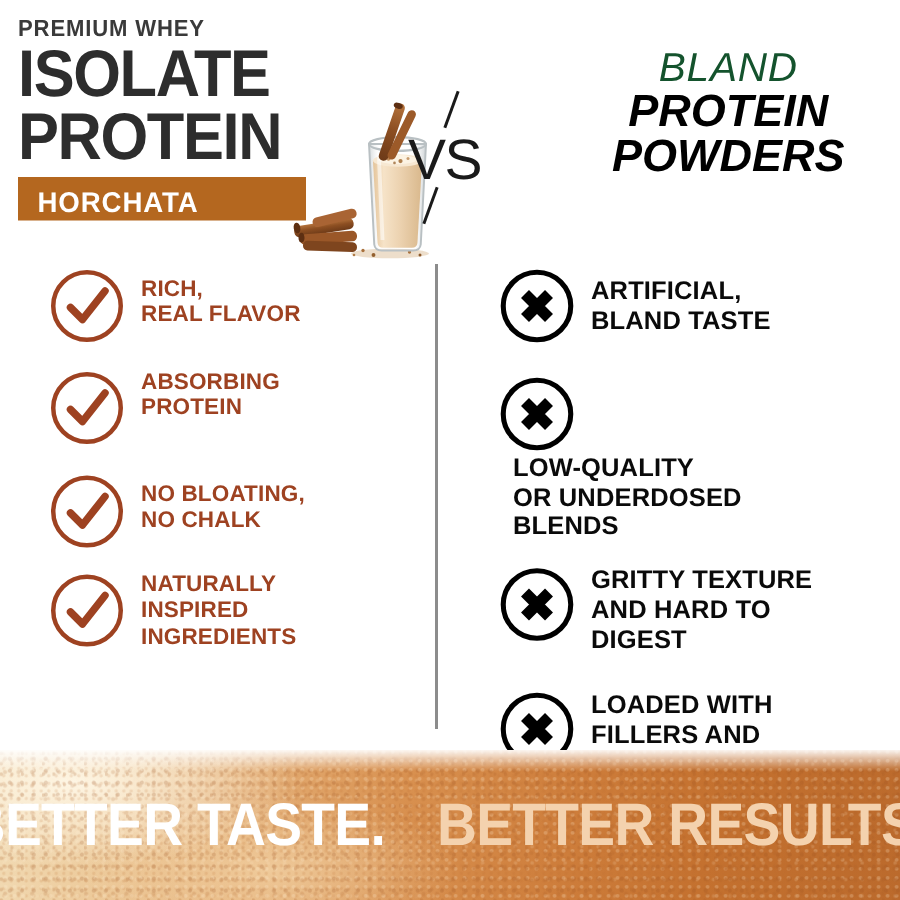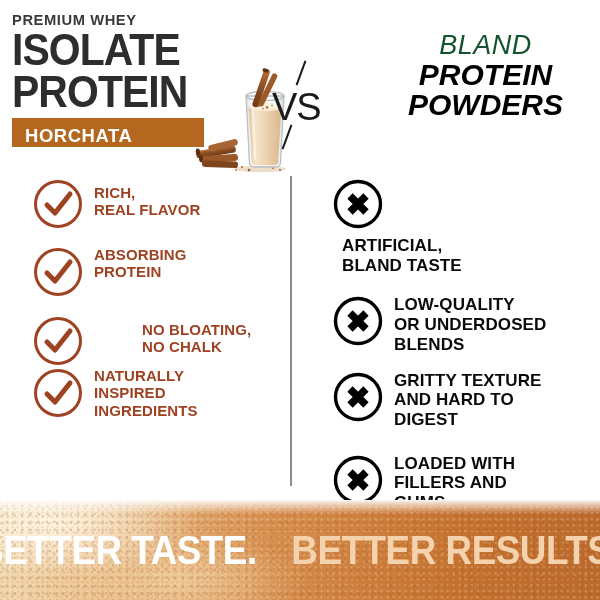--- a/index.html
+++ b/index.html
@@ -242,21 +242,21 @@
           <circle cx="26" cy="26" r="22.5" fill="none" stroke="#9e4221" stroke-width="3"></circle>
           <path d="M15 27 L23 35 L38 16" fill="none" stroke="#9e4221" stroke-width="5" stroke-linecap="round" stroke-linejoin="round"></path>
         </svg>
     </div>
     <div class="item-text">
       <div class="pro-text">ABSORBING</div>
       <div class="pro-text">PROTEIN</div>
     </div>
   </div>
 
-  <div class="item-row" style="gap:48px;">
+  <div class="item-row" style="margin-bottom:14px;">
     <div class="icon-slot">
       <svg width="52" height="52" viewBox="0 0 52 52">
           <circle cx="26" cy="26" r="22.5" fill="none" stroke="#9e4221" stroke-width="3"></circle>
           <path d="M15 27 L23 35 L38 16" fill="none" stroke="#9e4221" stroke-width="5" stroke-linecap="round" stroke-linejoin="round"></path>
         </svg>
     </div>
     <div class="item-text" style="padding-top:6px;">
       <div class="pro-text">NO BLOATING,</div>
       <div class="pro-text">NO CHALK</div>
     </div>
@@ -272,34 +272,34 @@
     <div class="item-text">
       <div class="pro-text">NATURALLY</div>
       <div class="pro-text">INSPIRED</div>
       <div class="pro-text">INGREDIENTS</div>
     </div>
   </div>
 </div>
 
 <div id="cons-list">
 
-  <div class="item-row" style="margin-bottom:20px;flex-direction:column;">
+  <div class="item-row" style="margin-bottom:20px;">
     <div class="icon-slot">
       <svg width="52" height="52" viewBox="0 0 52 52">
           <circle cx="26" cy="26" r="22.5" fill="none" stroke="#000000" stroke-width="3.4"></circle>
           <path d="M18 18 L34 34 M34 18 L18 34" stroke="#000000" stroke-width="7.5" stroke-linecap="butt"></path>
         </svg>
     </div>
     <div class="item-text" style="padding-top:6px;">
       <div class="con-text">ARTIFICIAL,</div>
       <div class="con-text">BLAND TASTE</div>
     </div>
   </div>
 
-  <div class="item-row" style="margin-bottom:16px;">
+  <div class="item-row" style="margin-bottom:16px;flex-direction:column;">
     <div class="icon-slot">
       <svg width="52" height="52" viewBox="0 0 52 52">
           <circle cx="26" cy="26" r="22.5" fill="none" stroke="#000000" stroke-width="3.4"></circle>
           <path d="M18 18 L34 34 M34 18 L18 34" stroke="#000000" stroke-width="7.5" stroke-linecap="butt"></path>
         </svg>
     </div>
     <div class="item-text">
       <div class="con-text">LOW-QUALITY</div>
       <div class="con-text">OR UNDERDOSED</div>
       <div class="con-text">BLENDS</div>

